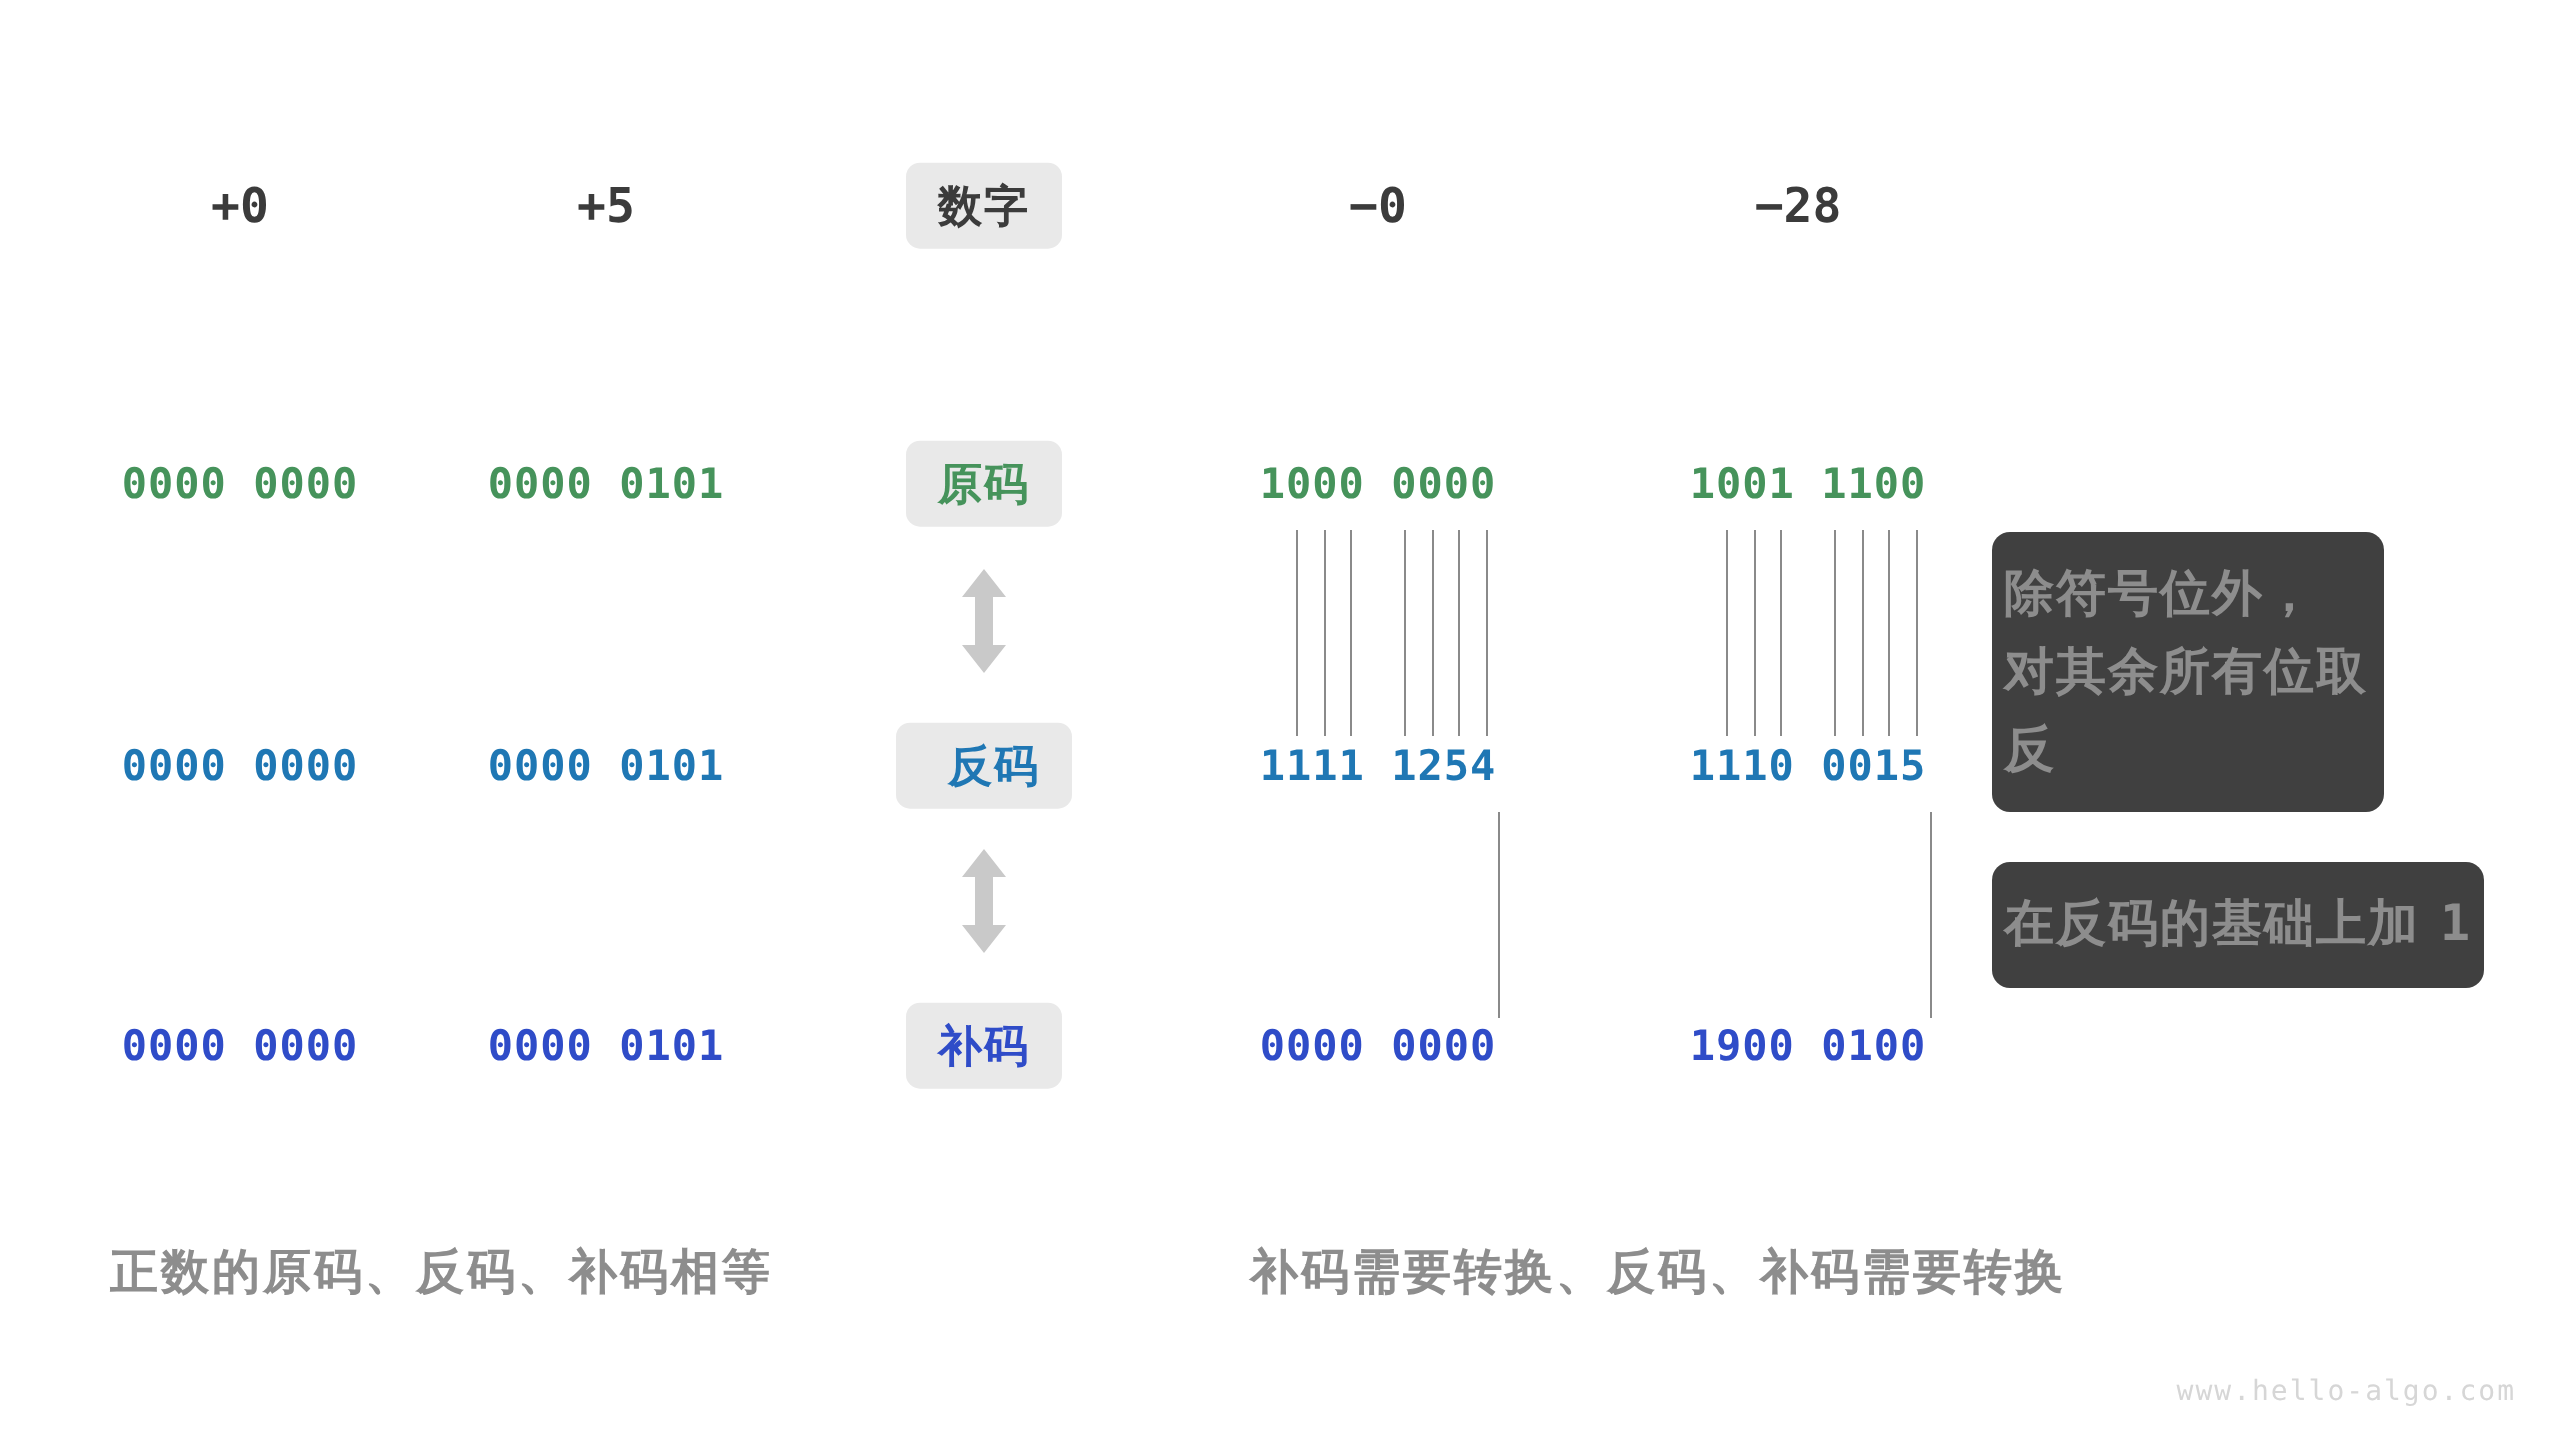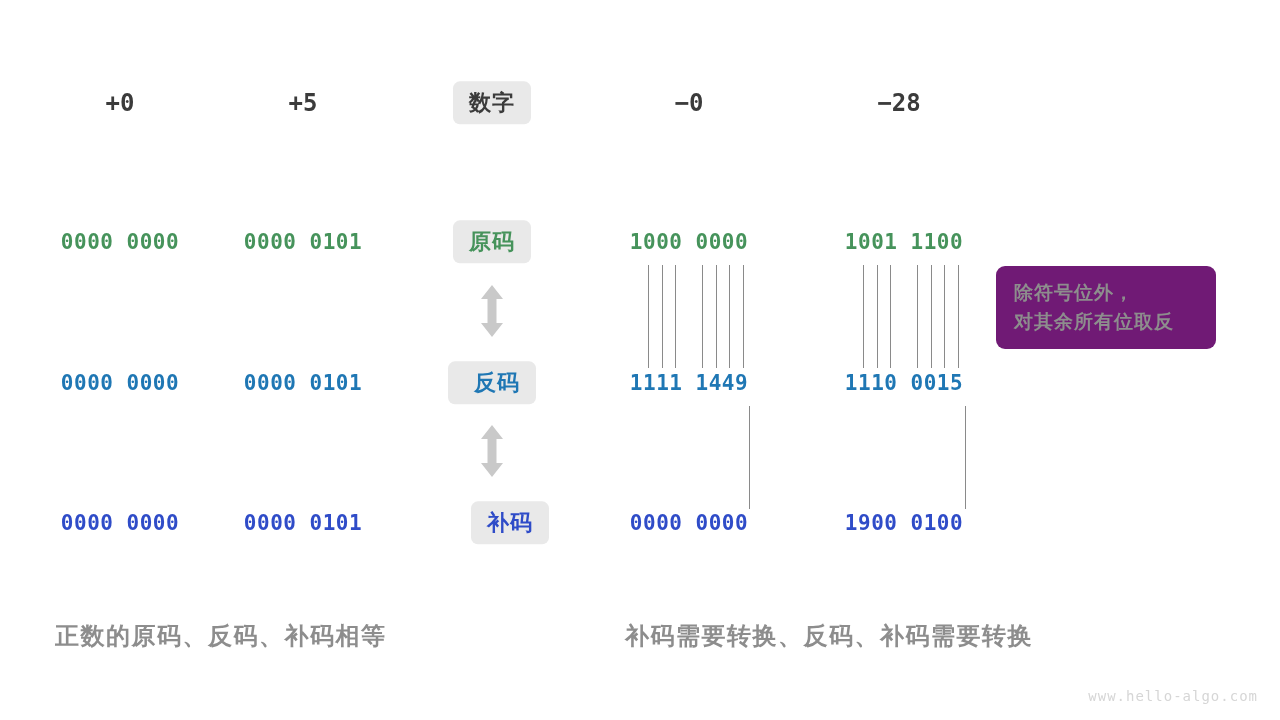--- a/index.html
+++ b/index.html
@@ -56,30 +56,30 @@
     padding: 9px 16px;
     font-size: 22px;
     font-weight: 700;
     line-height: 1.15;
     text-align: center;
     letter-spacing: 1px;
   }
   .pill-head   { color: #3b3b3b; }
   .pill-green  { color: #46935b; }
   .pill-blue   { color: #1f77b4; padding-left: 26px; }
-  .pill-indigo { color: #2f4cc8; margin-left: 18px; }
+  .pill-indigo { color: #2f4cc8; }
 
   
   .note {
     position: absolute;
-    background: #701a75;
+    background: #404040;
     border-radius: 9px;
-    padding: 12px 18px;
+    padding: 12px 6px;
     color: #8d8d8d;
-    font-size: 19px;
+    font-size: 25px;
     font-weight: 700;
     line-height: 1.55;
     letter-spacing: 1px;
     white-space: pre-line;
   }
   .note .mono1 {
     font-family: "DejaVu Sans Mono", "Liberation Mono", monospace;
     font-weight: 700;
   }
 
@@ -141,21 +141,21 @@
   <div class="cell bits c-green" style="left:689px; top:242px;">1000 0000</div>
 
   <div class="cell bits c-green" style="left:904px; top:242px;">1001 1100</div>
 
   <div class="cell bits c-blue" style="left:120px; top:383px;">0000 0000</div>
 
   <div class="cell bits c-blue" style="left:303px; top:383px;">0000 0101</div>
 
   <div class="pill pill-blue" style="left:492px; top:383px;">反码</div>
 
-  <div class="cell bits c-blue" style="left:689px; top:383px;">1111 1449</div>
+  <div class="cell bits c-blue" style="left:689px; top:383px;">1111 1254</div>
 
   <div class="cell bits c-blue" style="left:904px; top:383px;">1110 0015</div>
 
   <div class="cell bits c-indigo" style="left:120px; top:523px;">0000 0000</div>
 
   <div class="cell bits c-indigo" style="left:303px; top:523px;">0000 0101</div>
 
   <div class="pill pill-indigo" style="left:492px; top:523px;">补码</div>
 
   <div class="cell bits c-indigo" style="left:689px; top:523px;">0000 0000</div>
@@ -189,20 +189,21 @@
 
   <div class="dblarrow" style="left:492px; top:453px;">
     <svg width="26" height="54" viewBox="0 0 26 54" xmlns="http://www.w3.org/2000/svg">
       <path d="M13 1 L24 15 L17.5 15 L17.5 39 L24 39 L13 53 L2 39 L8.5 39 L8.5 15 L2 15 Z" fill="#c9c9c9"></path>
     </svg>
   </div>
 
   <div class="note" style="left:996px; top:266px; width:184px;">除符号位外，
 对其余所有位取反</div>
 
+  <div class="note" style="left:996px; top:431px;"><span>在反码的基础上加</span><span class="mono1" style="margin-left:10px;">1</span></div>
 
   <div class="caption" style="left:55px; top:620px;">正数的原码、反码、补码相等</div>
 
   <div class="caption" style="left:625px; top:620px;">补码需要转换、反码、补码需要转换</div>
 
   <div class="watermark">www.hello-algo.com</div>
 
 </div>
 
 </body></html>

